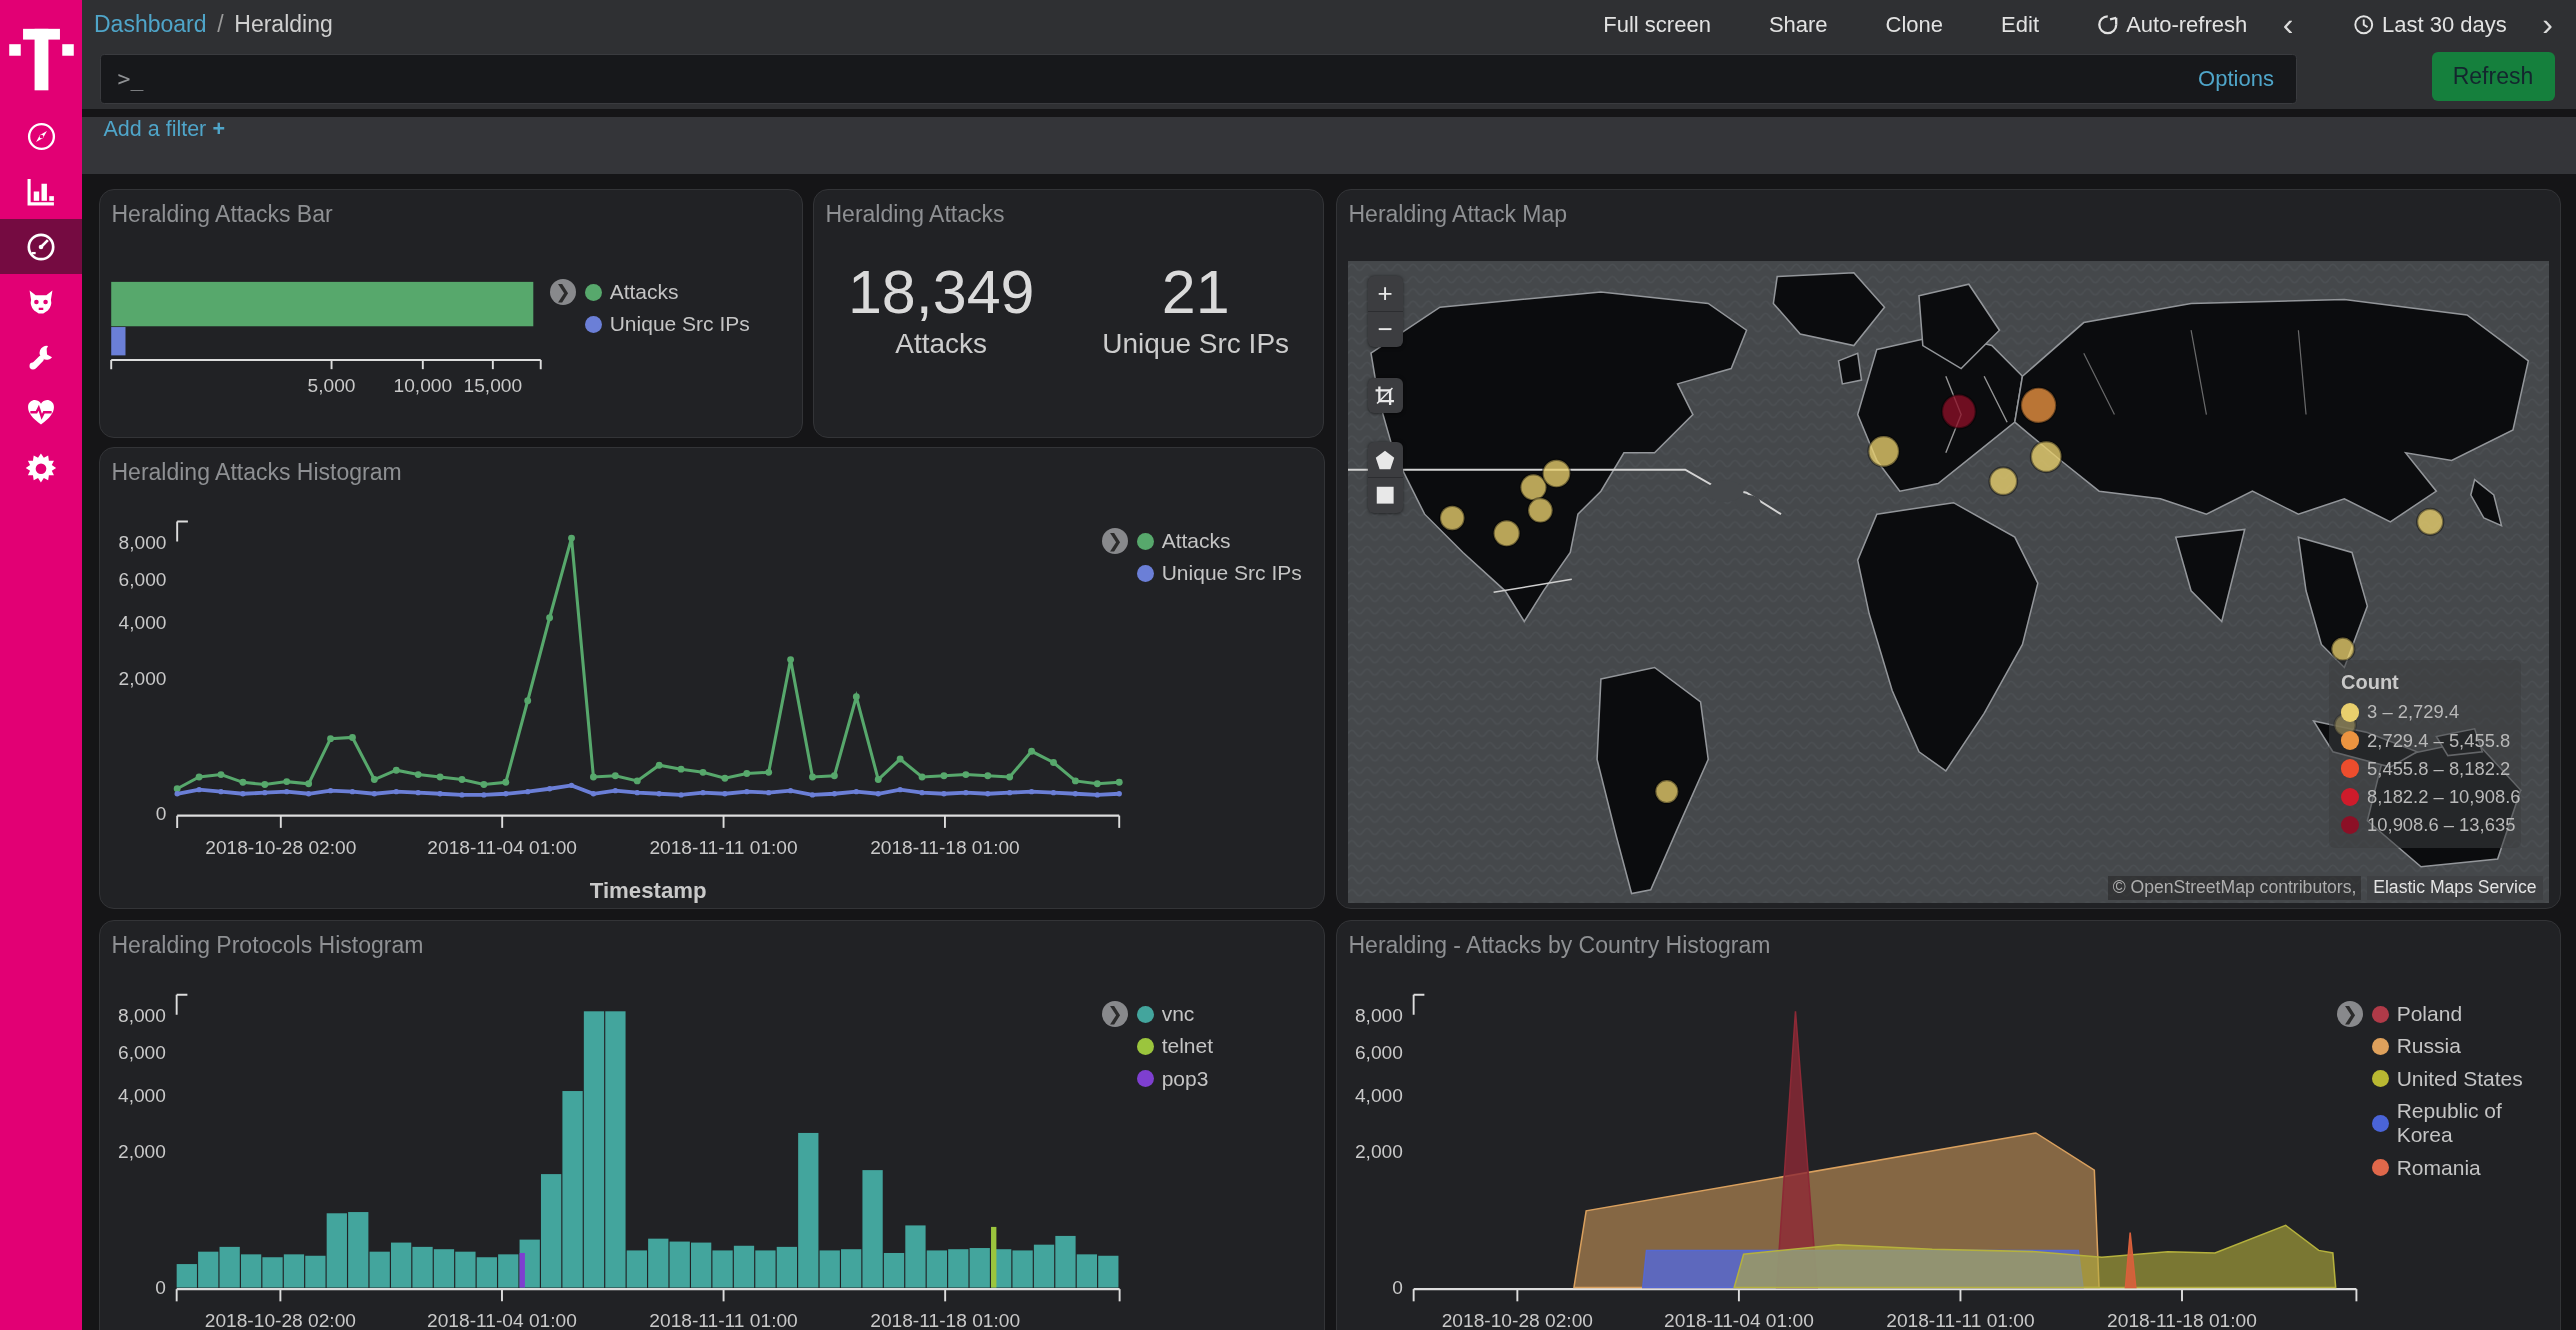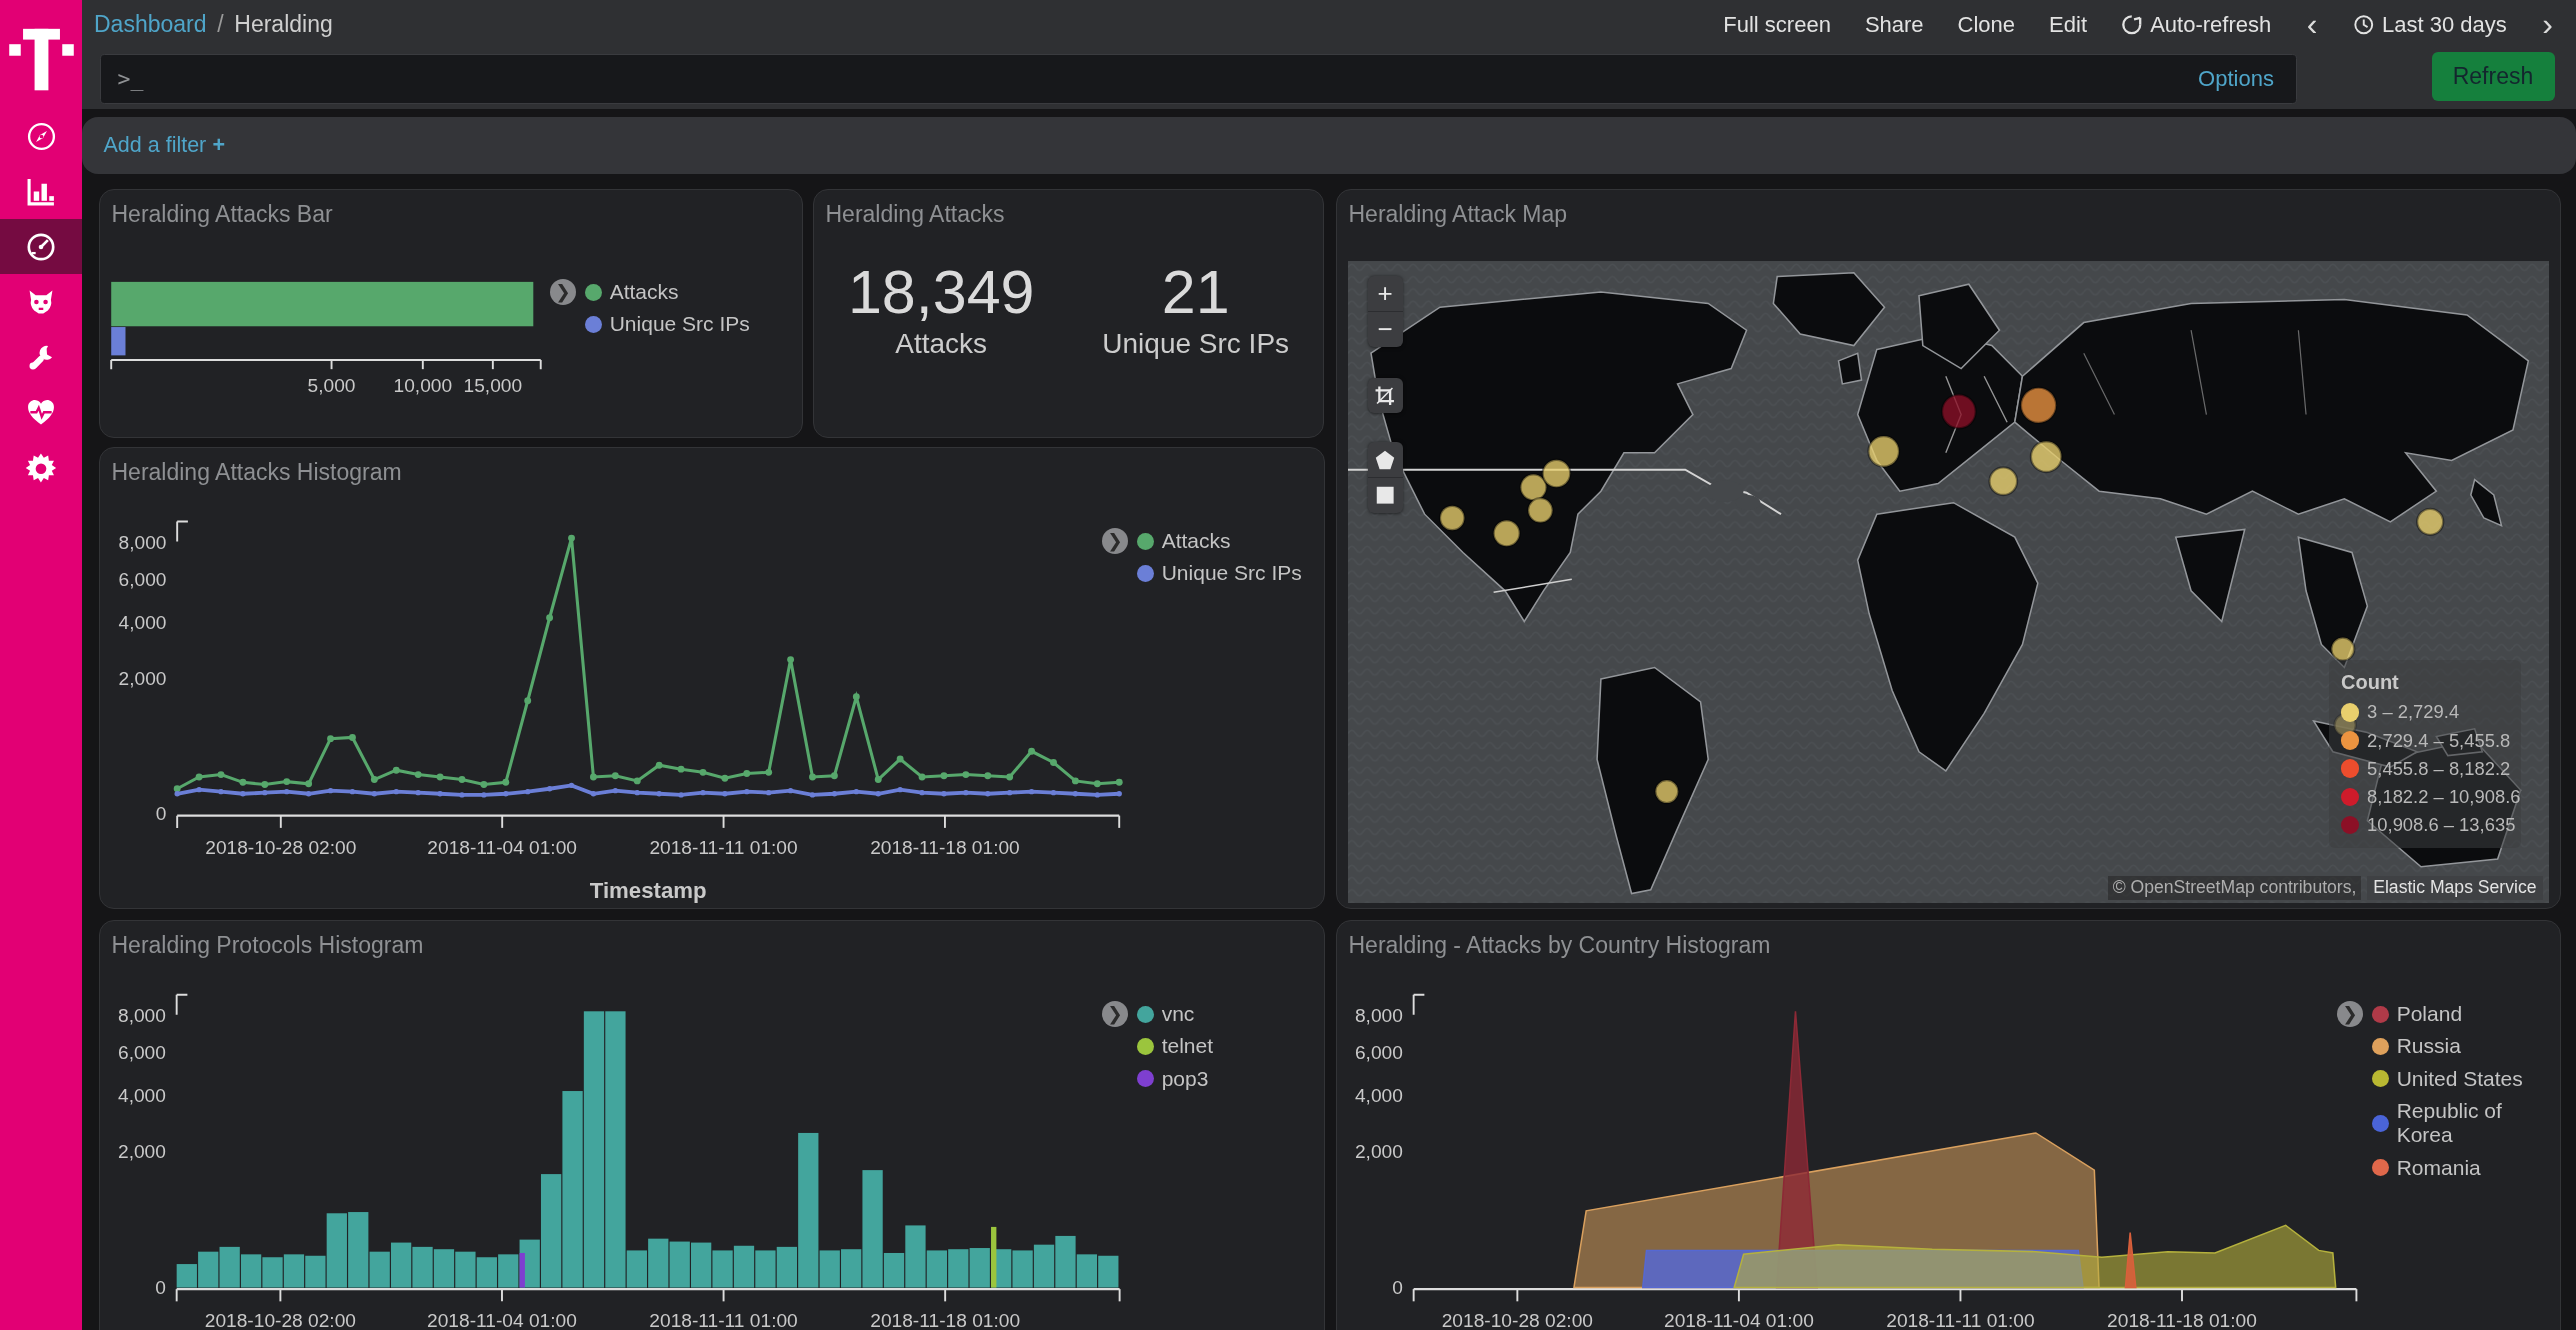--- a/index.html
+++ b/index.html
@@ -12,32 +12,32 @@
   .side-item.selected{background:#750b41;}
   .side-item svg{display:block;}
   #tlogo{position:absolute;left:0;top:10.7px;width:82px;height:92px;display:flex;align-items:center;justify-content:center;}
   
   #topnav{left:82px;top:0;width:2494px;height:49px;background:#2f3033;display:flex;align-items:center;z-index:20;}
   #breadcrumb{margin-left:12px;font-size:23px;display:flex;gap:10.7px;align-items:center;}
   #breadcrumb .link{color:#4fa5c9;cursor:pointer;}
   #breadcrumb .sep{color:#9a9a9a;}
   #breadcrumb .page{color:#cfcfcf;}
   #nav-right{margin-left:auto;display:flex;align-items:center;gap:34px;padding-right:21.5px;font-size:22px;color:#e2e2e2;}
-  .nav-btn{cursor:pointer;white-space:nowrap;display:flex;align-items:center;gap:7.7px;}
+  .nav-btn{cursor:pointer;white-space:nowrap;display:flex;align-items:center;gap:7.7px;margin-left:24px;}
   .nav-chev{font-size:32px;line-height:23px;color:#dcdcdc;cursor:pointer;padding:0 1.5px;}
   
   #searchrow{left:82px;top:49px;width:2494px;height:60px;background:#2f3033;}
   #searchbox{position:absolute;left:17.6px;top:4.6px;width:2195px;height:48px;background:#17181b;border:0.8px solid #3a3b3f;border-radius:4.6px;display:flex;align-items:center;}
   #prompt-icon{color:#8f9194;font-size:21.5px;margin:0 14px 0 17px;font-family:"DejaVu Sans Mono",monospace;}
   #search-input{flex:1;background:transparent;border:none;outline:none;color:#c8c8c8;font-size:22px;font-family:inherit;}
   #search-input::placeholder{color:#87898c;}
   #options-link{position:absolute;right:7.7px;top:0;height:48px;display:flex;align-items:center;color:#4fa5c9;font-size:22px;cursor:pointer;padding:0 14px;}
   #refresh-btn{position:absolute;right:21.5px;top:3.1px;width:123px;height:49px;background:#15803d;border-radius:6.1px;color:#14262e;font-size:23px;display:flex;align-items:center;justify-content:center;cursor:pointer;}
   
-  #filterrow{left:82px;top:117px;width:2494px;height:57px;background:#343539;display:flex;align-items:center;border-radius:16px;}
+  #filterrow{left:82px;top:117px;width:2494px;height:57px;background:#343539;display:flex;align-items:flex-start;}
   #addfilter{margin-left:21.5px;color:#4fa5c9;font-size:21.5px;cursor:pointer;}
   #addfilter b{font-weight:bold;margin-left:6.1px;}
   
   .panel{position:absolute;background:#212225;border:0.8px solid #333437;border-radius:15px;overflow:hidden;}
   .ptitle{position:absolute;left:11.5px;top:10.7px;font-size:23px;color:#8e9093;}
   #p-bar   {left:99px; top:189px; width:702px;  height:247px;}
   #p-metric{left:813px;top:189px; width:509px;  height:247px;}
   #p-map   {left:1336px;top:189px; width:1223px; height:718px;}
   #p-line  {left:99px; top:447px; width:1224px; height:460px;}
   #p-proto {left:99px; top:920px;width:1224px; height:475px;}

